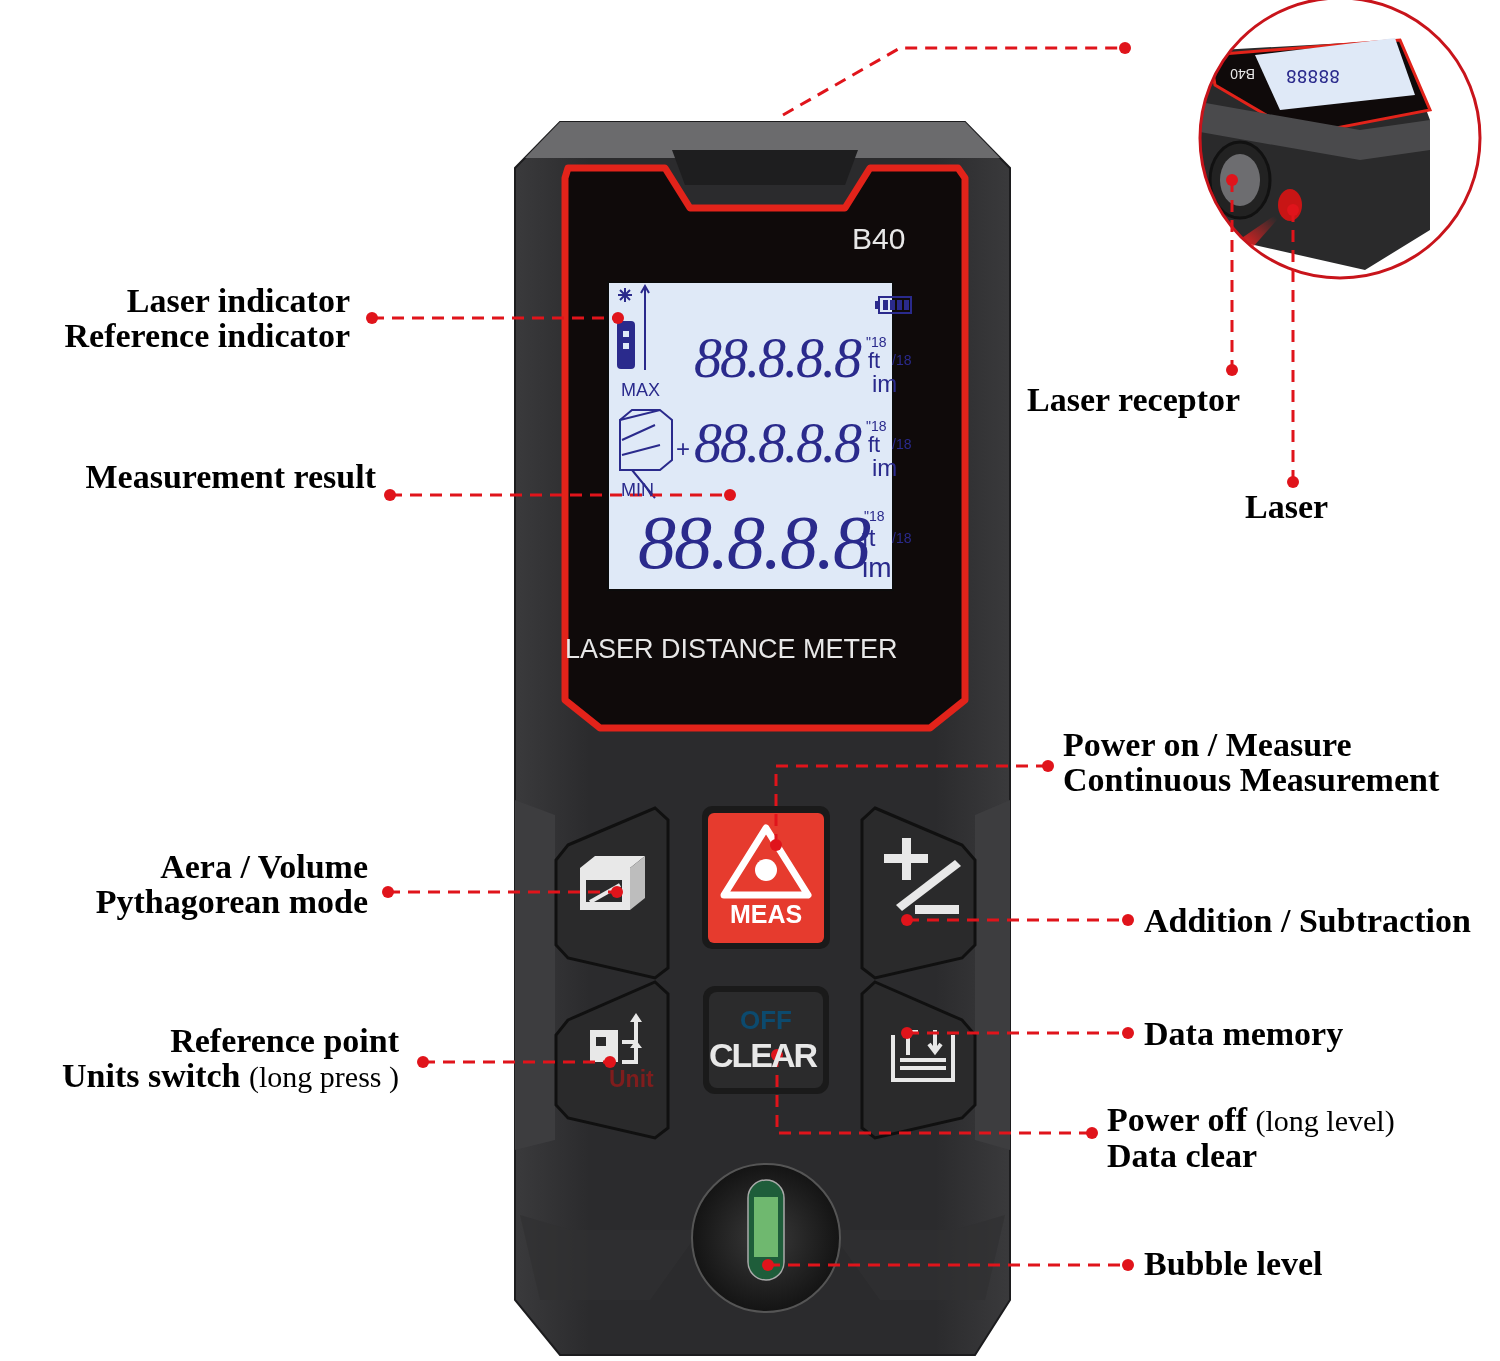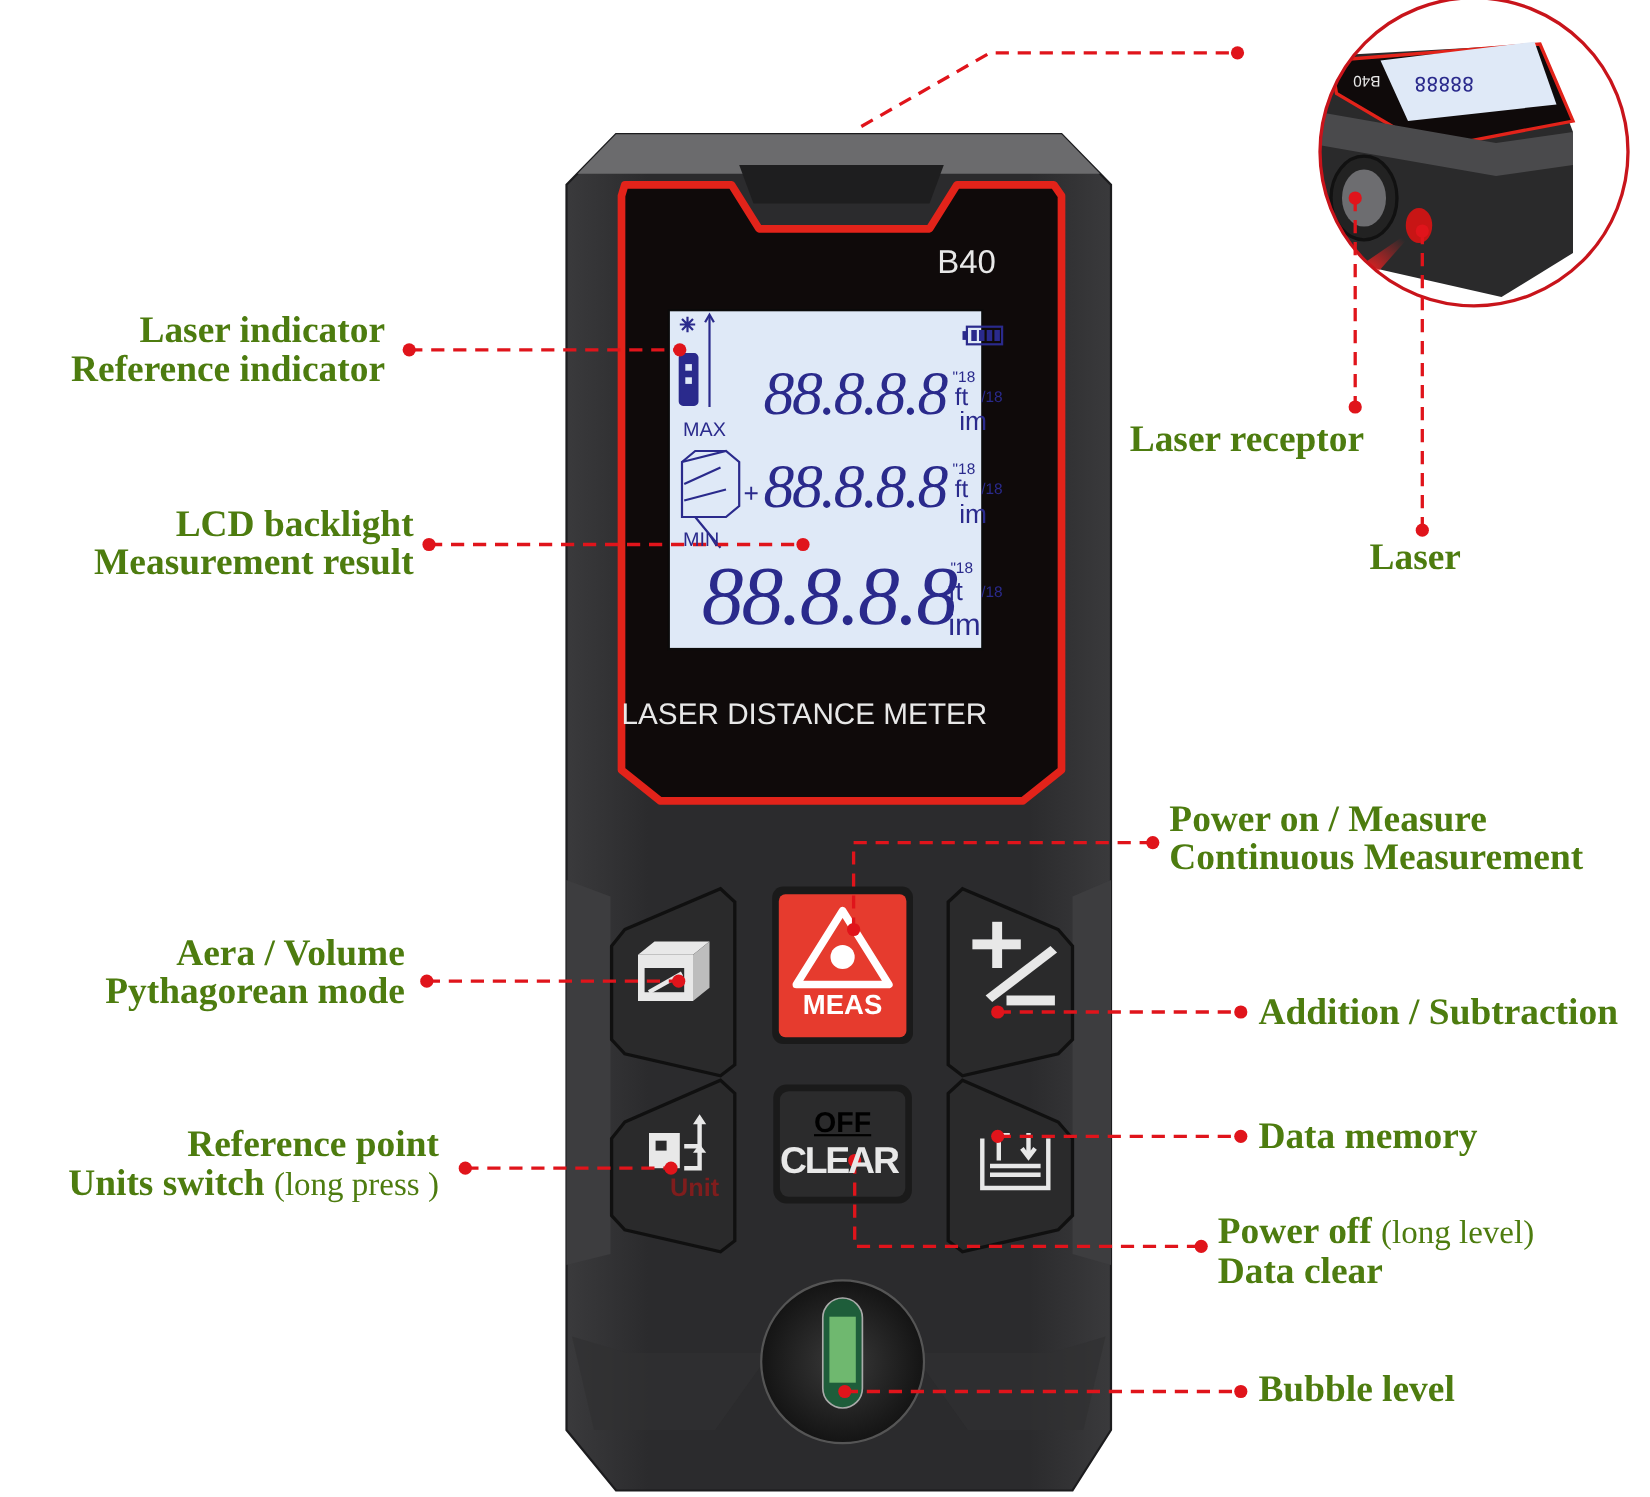--- a/index.html
+++ b/index.html
@@ -1,18 +1,18 @@
 <!DOCTYPE html>
 <html><head>
 <meta charset="utf-8">
 <style>
   html, body { margin:0; padding:0; background:#ffffff; }
   body { width:1500px; height:1361px; position:relative; overflow:hidden; font-family:"Liberation Serif", serif; }
   .abs { position:absolute; }
-  .label { position:absolute; font-weight:bold; color:#4d7c0f; font-size:34px; line-height:35px; white-space:nowrap; }
+  .label { position:absolute; font-weight:bold; color:#000000; font-size:34px; line-height:35px; white-space:nowrap; }
   .label.right { text-align:right; }
   .label .small { font-weight:normal; font-size:30px; }
   svg { position:absolute; left:0; top:0; }
   .device-text { font-family:"Liberation Sans", sans-serif; }
   .lcd-digits { font-family:Liberation Serif, serif; color:#2a2a8c; font-style:italic; letter-spacing:-2px; position:absolute; }
 </style>
 </head>
 <body>
 
 <svg width="1500" height="1361">
@@ -230,31 +230,30 @@
 <div class="abs device-text" style="left:868px;top:432px;font-size:22px;color:#2a2a8c;">ft</div>
 <div class="abs device-text" style="left:892px;top:436px;font-size:14px;color:#2a2a8c;">/18</div>
 <div class="abs device-text" style="left:872px;top:454px;font-size:24px;color:#2a2a8c;">im</div>
 
 <div class="abs device-text" style="left:864px;top:508px;font-size:14px;color:#2a2a8c;">"18</div>
 <div class="abs device-text" style="left:862px;top:524px;font-size:24px;color:#2a2a8c;">ft</div>
 <div class="abs device-text" style="left:892px;top:530px;font-size:14px;color:#2a2a8c;">/18</div>
 <div class="abs device-text" style="left:862px;top:552px;font-size:28px;color:#2a2a8c;">im</div>
 
 <div class="abs device-text" style="left:708px;top:900px;width:116px;text-align:center;font-size:25px;font-weight:bold;color:#ffffff;">MEAS</div>
-<div class="abs device-text" style="left:709px;top:1006px;width:114px;text-align:center;font-size:26px;font-weight:bold;color:#000000;line-height:28px;text-decoration:underline;">OFF</div>
+<div class="abs device-text" style="left:709px;top:1006px;width:114px;text-align:center;font-size:26px;font-weight:bold;color:#0c4a6e;line-height:28px;">OFF</div>
 <div class="abs device-text" style="left:709px;top:1036px;width:114px;text-align:left;font-size:34px;font-weight:bold;color:#e8e8e8;line-height:38px;letter-spacing:-2px;">CLEAR</div>
 <div class="abs device-text" style="left:586px;top:1066px;font-size:23px;font-weight:bold;color:#7f1d1d;margin-left:23px;">Unit</div>
 
 <div class="label right" style="right:1150px;top:283px;">
   <div>Laser indicator</div>
   <div>Reference indicator</div>
 </div>
 
 <div class="label right" style="right:1124px;top:459px;">
-  <div>LCD backlight</div>
   <div>Measurement result</div>
 </div>
 
 <div class="label right" style="right:1132px;top:849px;">
   <div>Aera / Volume</div>
   <div>Pythagorean mode</div>
 </div>
 
 <div class="label right" style="right:1101px;top:1023px;">
   <div>Reference point</div>

